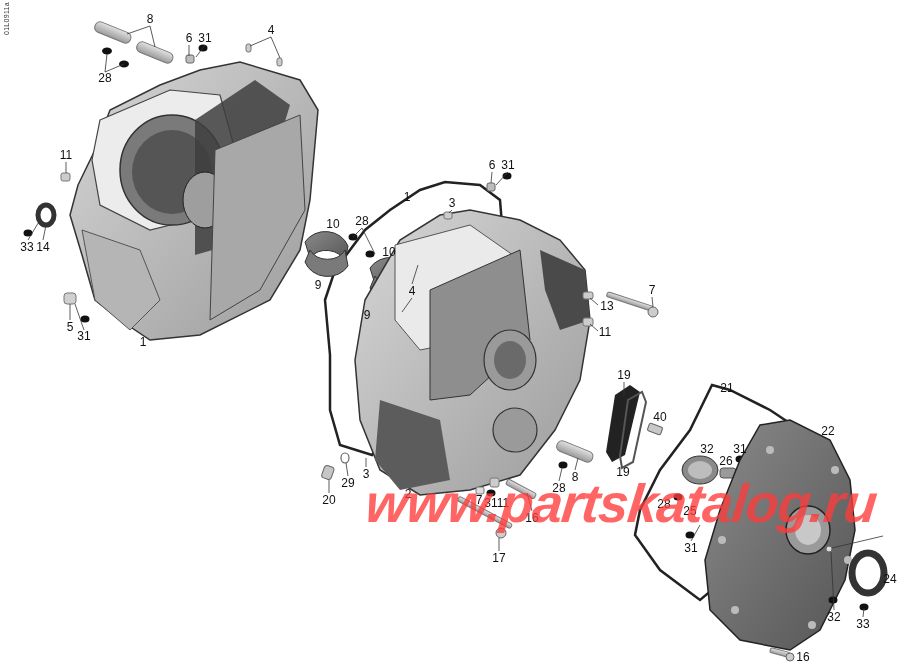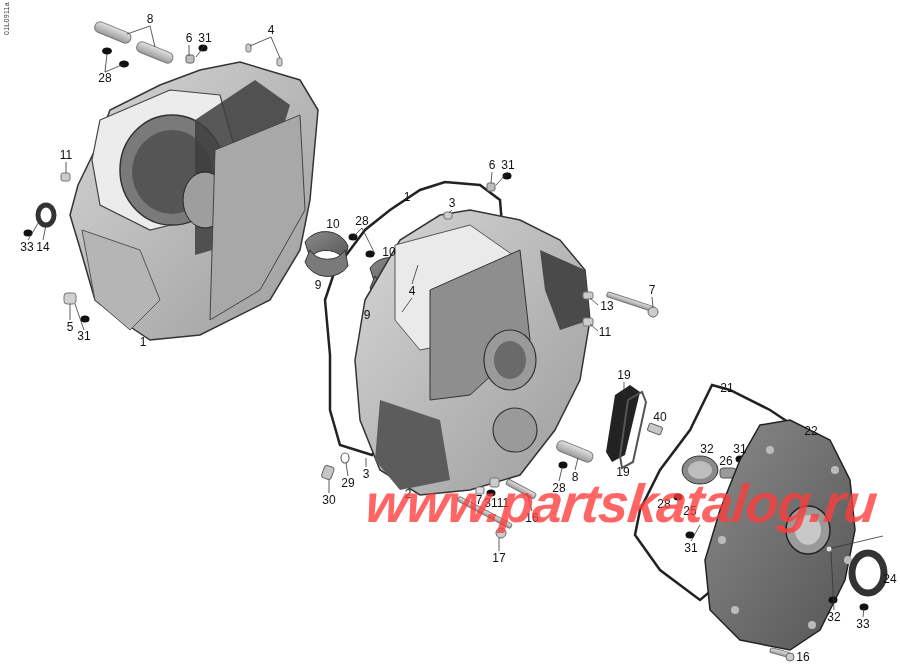--- a/index.html
+++ b/index.html
@@ -197,29 +197,29 @@
       <span class="callout" style="left: 389px; top: 252px;">10</span>
       <span class="callout" style="left: 412px; top: 291px;">4</span>
       <span class="callout" style="left: 318px; top: 285px;">9</span>
       <span class="callout" style="left: 367px; top: 315px;">9</span>
       <span class="callout" style="left: 652px; top: 290px;">7</span>
       <span class="callout" style="left: 607px; top: 306px;">13</span>
       <span class="callout" style="left: 605px; top: 332px;">11</span>
       <span class="callout" style="left: 624px; top: 375px;">19</span>
       <span class="callout" style="left: 727px; top: 388px;">21</span>
       <span class="callout" style="left: 660px; top: 417px;">40</span>
-      <span class="callout" style="left: 811px; top: 431px;">22</span>
+      <span class="callout" style="left: 828px; top: 431px;">22</span>
       <span class="callout" style="left: 707px; top: 449px;">32</span>
       <span class="callout" style="left: 740px; top: 449px;">31</span>
       <span class="callout" style="left: 726px; top: 461px;">26</span>
       <span class="callout" style="left: 623px; top: 472px;">19</span>
       <span class="callout" style="left: 366px; top: 474px;">3</span>
       <span class="callout" style="left: 348px; top: 483px;">29</span>
       <span class="callout" style="left: 575px; top: 477px;">8</span>
-      <span class="callout" style="left: 329px; top: 500px;">30</span>
+      <span class="callout" style="left: 329px; top: 500px;">20</span>
       <span class="callout" style="left: 408px; top: 494px;">2</span>
       <span class="callout" style="left: 559px; top: 488px;">28</span>
       <span class="callout" style="left: 479px; top: 500px;">7</span>
       <span class="callout" style="left: 491px; top: 503px;">31</span>
       <span class="callout" style="left: 503px; top: 503px;">11</span>
       <span class="callout" style="left: 664px; top: 504px;">28</span>
       <span class="callout" style="left: 690px; top: 511px;">25</span>
       <span class="callout" style="left: 532px; top: 518px;">16</span>
       <span class="callout" style="left: 891px; top: 555px; margin-left: 33px;">27</span>
       <span class="callout" style="left: 691px; top: 548px;">31</span>

